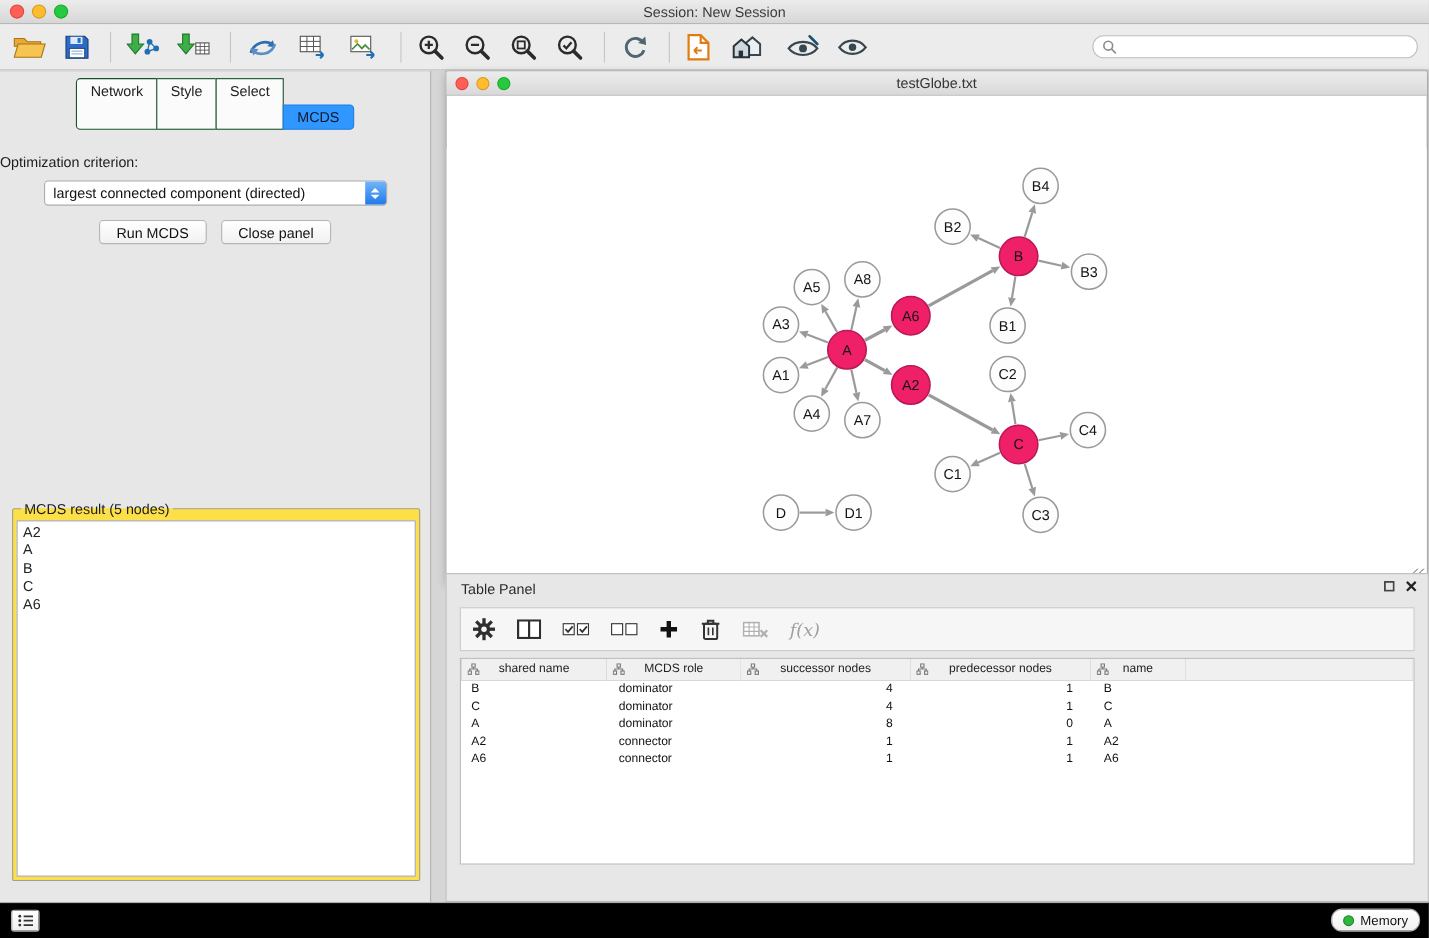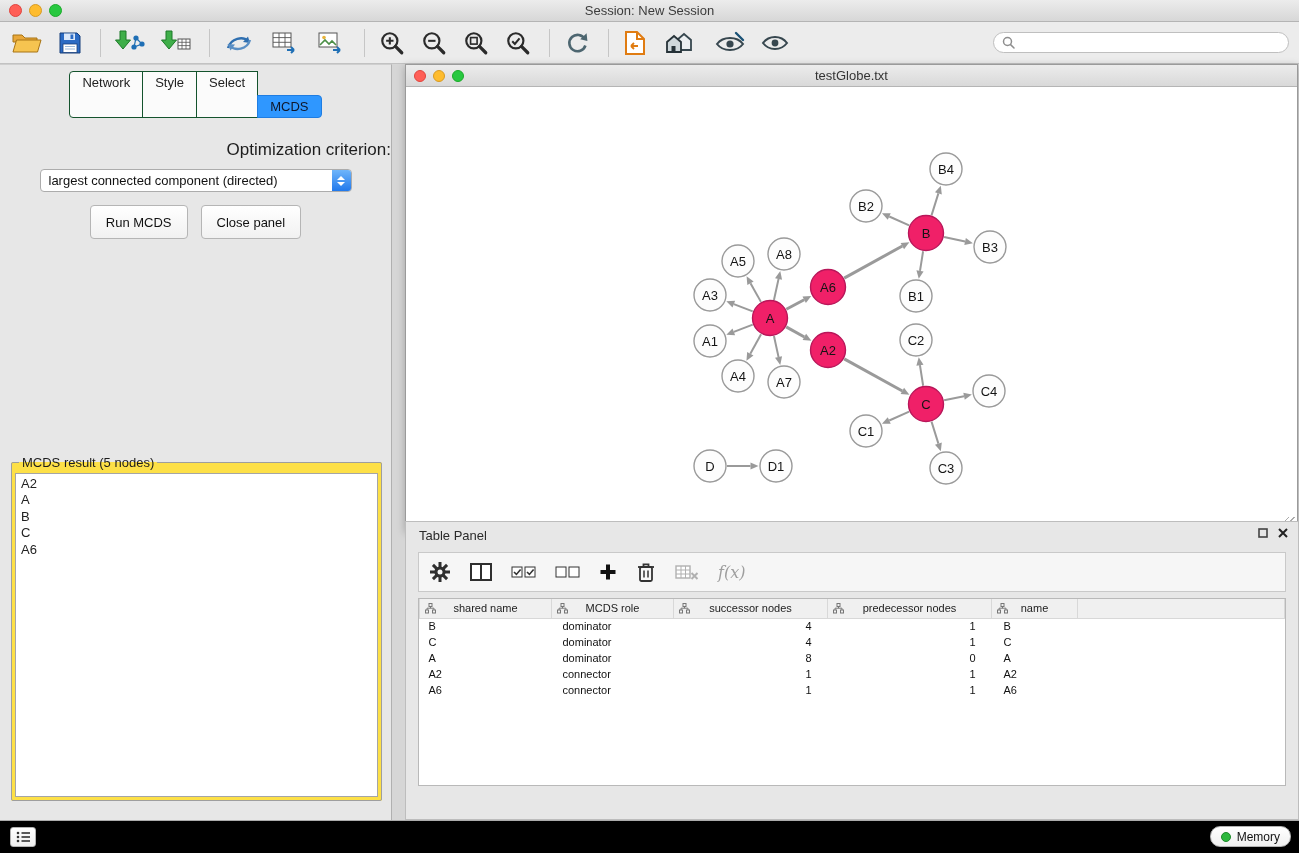--- a/index.html
+++ b/index.html
@@ -32,32 +32,32 @@
     background:#e7e7e7; border-right:1px solid #b0b0b0; border-top:1px solid #cfcfcf; }
   .panel-header { height:26px; position:relative; }
   .panel-title { position:absolute; left:13px; top:6px; font-size:13px; color:#2a2a2a; }
   .panel-btns { position:absolute; right:10px; top:6px; display:flex; gap:10px; align-items:center; }
   .cp-tabs { display:flex; justify-content:center; margin-top:6px; }
   .cp-tab { font-size:13px; padding:3px 12px; background:#fbfbfb; border:1px solid #14532d;
     margin-left:-1px; color:#222; }
   .cp-tab:first-child { border-top-left-radius:4px; border-bottom-left-radius:4px; margin-left:0; }
   .cp-tab:last-child { border-top-right-radius:4px; border-bottom-right-radius:4px; }
   .cp-tab.active { background:#2f97ff; border-color:#1f7de2; color:#0f172a;margin-top:24px; }
-  .opt-label { text-align:right; font-size:17px; margin-top:22px; color:#1d1d1d; }
+  .opt-label { text-align:left; font-size:13px; margin-top:22px; color:#1d1d1d; }
   .combo { position:relative; width:312px; height:23px; margin:9px auto 0 auto;
     background:#fff; border:1px solid #acacac; border-radius:4px; }
   .combo-text { position:absolute; left:8px; top:3px; font-size:13px; color:#111; }
   .combo-stepper { position:absolute; right:0; top:0; width:19px; height:21px;
     background:linear-gradient(#6fb5fa,#2179ec); border-radius:0 3px 3px 0;
     display:flex; flex-direction:column; align-items:center; justify-content:center; gap:2px; }
   .combo-stepper i { display:block; width:0; height:0; border-left:4px solid transparent; border-right:4px solid transparent; }
   .combo-stepper i.up { border-bottom:4px solid #fff; }
   .combo-stepper i.down { border-top:4px solid #fff; }
   .cp-buttons { display:flex; justify-content:center; gap:13px; margin-top:13px; }
-  .mac-btn { font-family:"Liberation Sans",sans-serif; font-size:13px; height:34px; padding:0 15px;
+  .mac-btn { font-family:"Liberation Sans",sans-serif; font-size:13px; height:22px; padding:0 15px;
     background:linear-gradient(#ffffff,#f1f1f1); border:1px solid #b5b5b5; border-radius:4px; color:#111; }
   .result-fieldset { position:absolute; left:11px; right:9px; top:390px; bottom:19px;
     border:1px solid #9e9e9e; border-radius:2px; padding:3px; background:#fde047; }
   .result-fieldset legend { font-size:13px; padding:0 3px; margin-left:4px; color:#1d1d1d; }
   .result-list { width:100%; height:100%; background:#fff; border:1px solid #a5a5a5;
     font-size:13px; line-height:16.4px; padding:2px 5px; overflow:hidden; }
 
   
   .network-window { position:absolute; left:405px; top:64px; width:893px; height:467px;
     background:#fff; border:1px solid #9a9a9a; box-shadow:0 2px 8px rgba(0,0,0,.25); }

